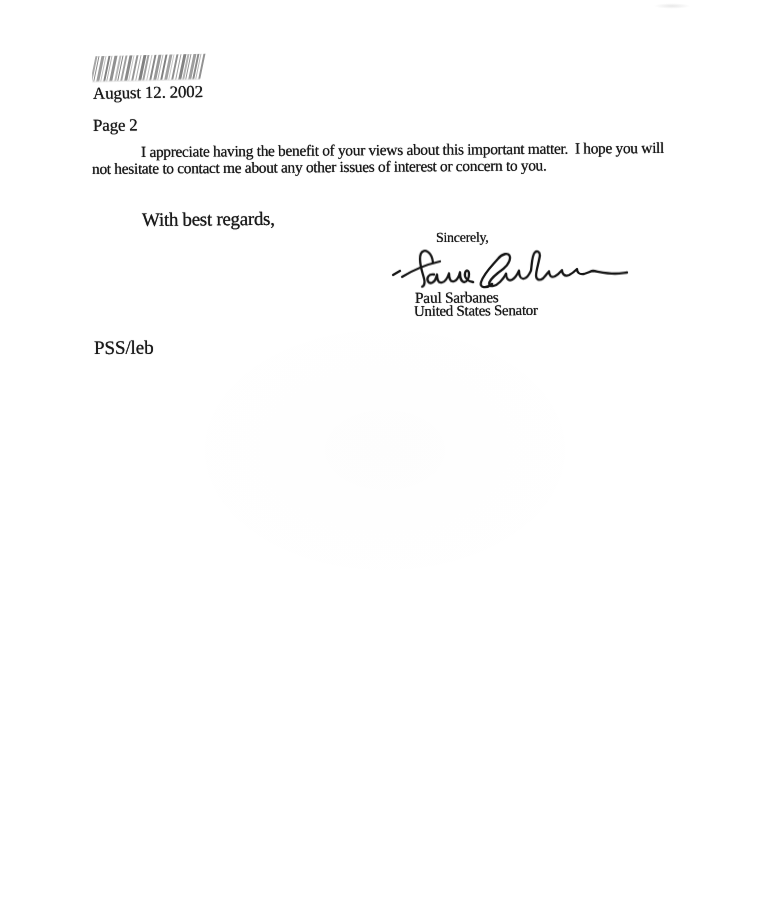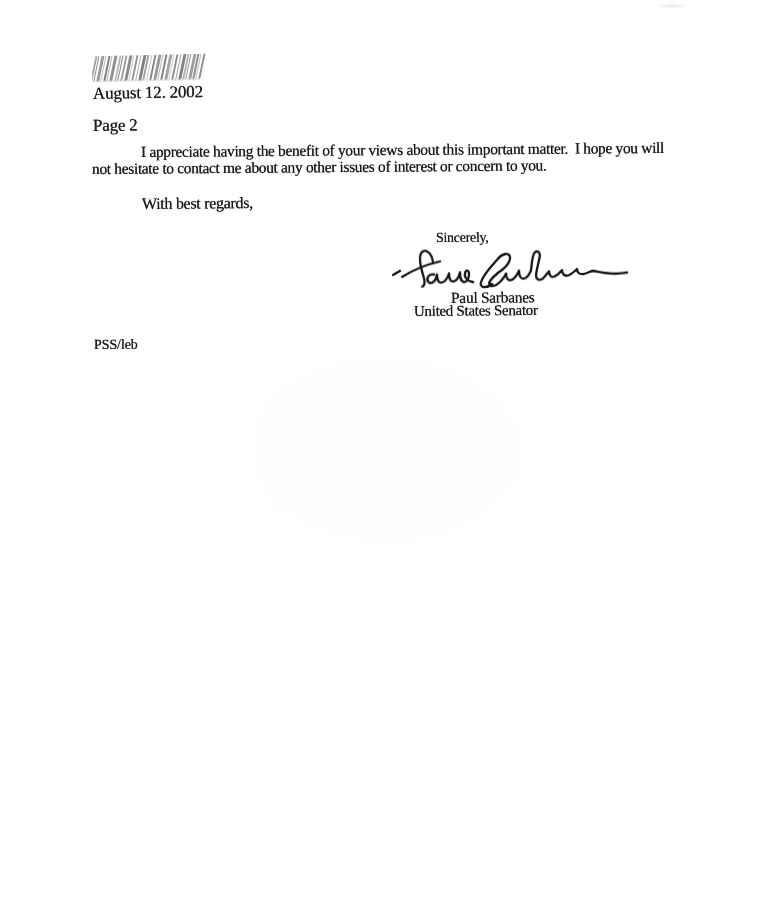--- a/index.html
+++ b/index.html
@@ -54,22 +54,22 @@
     letter-spacing: -0.35px;
     transform: rotate(-0.45deg);
   }
   .body-line2 {
     left: 92px; top: 160px;
     font-size: 15.5px;
     letter-spacing: -0.35px;
     transform: rotate(-0.45deg);
   }
   .regards {
-    left: 142px; top: 195px;
-    font-size: 16px;
+    left: 142px; top: 209px;
+    font-size: 19px;
     letter-spacing: -0.3px;
     transform: rotate(-0.5deg);
   }
   .sincerely {
     left: 436px; top: 230px;
     font-size: 14px;
     letter-spacing: -0.3px;
     transform: rotate(-0.4deg);
   }
   .signature {
@@ -78,31 +78,30 @@
     width: 240px; height: 56px;
     transform: rotate(-0.6deg);
     transform-origin: left center;
     filter: blur(0.25px);
   }
   .sig-name {
     left: 415px; top: 289px;
     font-size: 15.5px;
     letter-spacing: -0.3px;
     transform: rotate(-0.5deg);
-    margin-left: 36px;
   }
   .sig-title {
     left: 414px; top: 303px;
     font-size: 15px;
     letter-spacing: -0.3px;
     transform: rotate(-0.5deg);
   }
   .initials {
     left: 94px; top: 337px;
-    font-size: 14px;
+    font-size: 19px;
     letter-spacing: -0.1px;
     transform: rotate(-0.4deg);
   }
 </style>
 </head>
 <body>
 
 <div class="page">
 
   <svg class="barcode" viewBox="0 0 116 28" role="img" aria-label="barcode">

